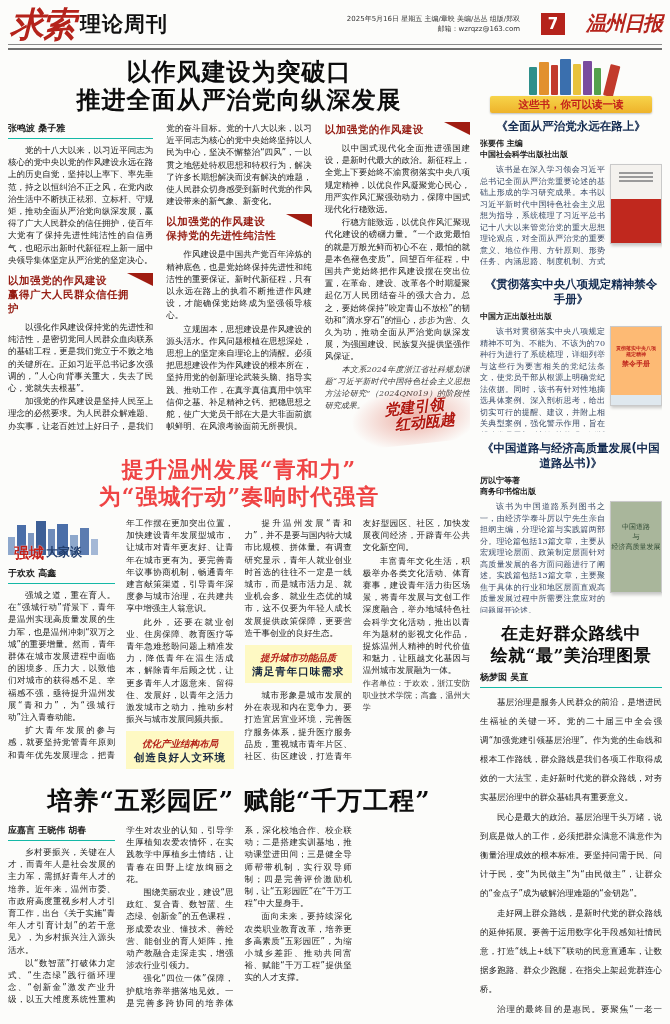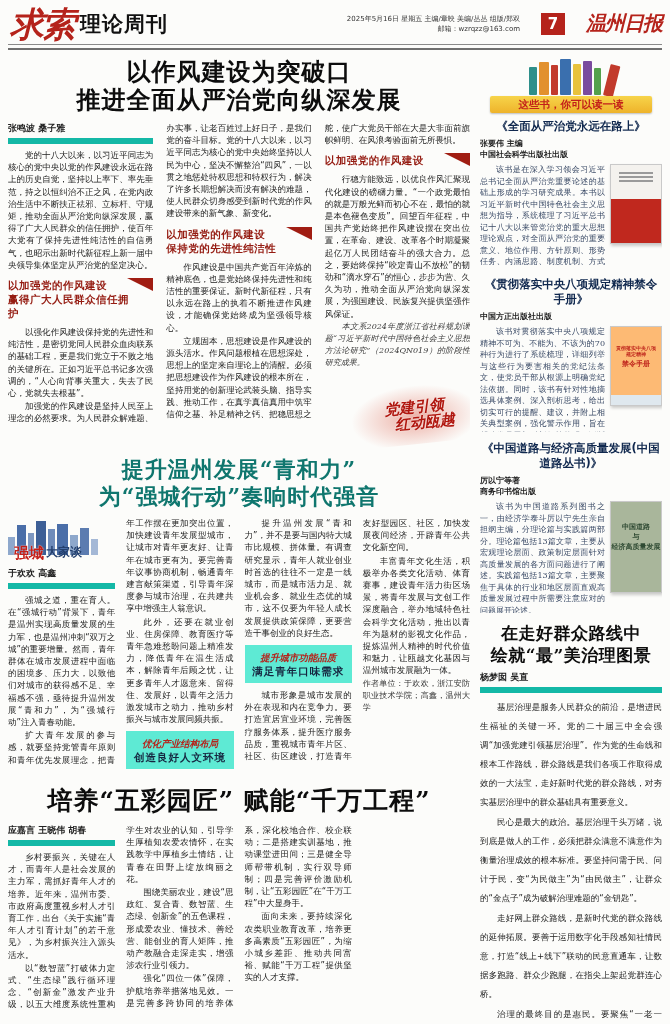--- a/index.html
+++ b/index.html
@@ -16,42 +16,42 @@
   .mh-info { text-align:right; font-size:7px; color:#333; line-height:10px; }
   .mh-pagebox { width:24px; height:22px; background:#b5231b; color:#fff; font-weight:bold; font-size:15px; display:flex; align-items:center; justify-content:center; }
   .mh-paper { font-family:"DejaVu Serif",serif; font-style:italic; font-weight:bold; font-size:20px; color:#b5231b; letter-spacing:-1px;text-align:center; }
   .mh-rule1 { position:absolute; left:0; right:0; top:40px; height:1px; background:#8a8a8a; }
   .mh-rule2 { position:absolute; left:0; right:0; top:44px; height:2px; background:#6f6f6f; }
 
   
   .article1 { position:absolute; left:8px; top:58px; width:462px; height:396px; overflow:hidden; }
   .a1-headline { text-align:center; font-weight:bold; font-size:24px; line-height:28px; color:#0d0d0d; letter-spacing:1px; }
   .cols3 { margin-top:8px; height:312px; column-count:3; column-gap:13px; column-fill:auto; overflow:hidden; }
-  .byline { font-size:9px; font-weight:bold; color:#222; border-bottom:6px solid #14b8a6; padding-bottom:3px; margin-bottom:5px; }
+  .byline { font-size:9px; font-weight:bold; color:#222; border-bottom:1px solid #14b8a6; padding-bottom:3px; margin-bottom:5px; }
   .bodytext p { font-size:8.5px; line-height:12.2px; text-align:justify; text-justify:inter-character; word-break:break-all; text-indent:17px; color:#222; margin-bottom:1px; }
   .flaghead { break-inside:avoid; position:relative; margin:7px 0 6px 0; padding-right:20px; }
   .flaghead .fh1, .flaghead .fh2 { font-size:10.5px; font-weight:bold; color:#951c12; line-height:14px; letter-spacing:0.5px; }
   .flag-tri { position:absolute; right:0; top:0; width:0; height:0; border-top:13px solid #a01d12; border-left:26px solid transparent; }
   .endnote { font-family:"DejaVu Serif",serif; font-style:italic; font-size:8px !important; color:#3a3a3a !important; }
   .authorline { text-align:right; font-family:"DejaVu Serif",serif; font-size:8px !important; color:#333 !important; text-indent:0 !important; }
   .stamp { position:absolute; left:344px; top:328px; width:126px; height:58px; transform:rotate(-6deg); background:radial-gradient(ellipse at 50% 55%, rgba(222,110,92,0.55), rgba(222,110,92,0) 72%); display:flex; flex-direction:column; align-items:center; justify-content:center; pointer-events:none; }
   .stamp span { font-family:"DejaVu Serif",serif; font-style:italic; font-weight:bold; color:#b0160e; font-size:15px; line-height:16px; text-shadow:0 0 2px rgba(255,255,255,.8); }
   .stamp span:last-child { margin-left:18px; }
 
   
   .article2 { position:absolute; left:8px; top:456px; width:462px; height:322px; overflow:hidden; }
-  .a2-headline { text-align:center; font-family:"DejaVu Serif",serif; font-weight:bold; font-size:22px; line-height:27px; color:#0f766e; letter-spacing:1px; }
+  .a2-headline { text-align:center; font-family:"DejaVu Serif",serif; font-weight:bold; font-size:22px; line-height:27px; color:#ef4444; letter-spacing:1px; }
   .cols4 { margin-top:7px; height:255px; column-count:4; column-gap:11px; column-fill:auto; overflow:hidden; }
   .skyline { position:relative; width:100%; height:46px; margin-bottom:4px; break-inside:avoid; }
   .skyline .bars { position:absolute; left:0; right:0; bottom:8px; display:flex; align-items:flex-end; gap:2px; }
   .skyline .bars i { display:block; }
   .badge-txt { position:absolute; left:6px; bottom:0; display:flex; align-items:flex-end; gap:2px; }
   .badge-strong { font-weight:bold; font-size:15px; color:#c3201a; text-shadow:0 0 1px #fff; }
   .badge-small { font-weight:bold; font-size:12px; color:#24406e; padding-bottom:2px; }
-  .bluebox { break-inside:avoid; background:#5eead4; text-align:center; padding:6px 3px 5px 3px; margin:6px 0; }
+  .bluebox { break-inside:avoid; background:#fef9c3; text-align:center; padding:6px 3px 5px 3px; margin:6px 0; }
   .bluebox .bb1 { font-family:"DejaVu Serif",serif; font-style:italic; font-weight:bold; font-size:9.5px; color:#b5231b; line-height:13px; }
   .bluebox .bb2 { font-weight:bold; font-size:10.5px; color:#15253f; line-height:14px; letter-spacing:1px; }
 
   
   .article4 { position:absolute; left:8px; top:786px; width:462px; height:238px; overflow:hidden; }
   .a4-headline { text-align:center; font-family:"DejaVu Serif",serif; font-weight:bold; font-size:25px; line-height:30px; color:#0d0d0d; letter-spacing:1px; }
   .cols4b { margin-top:8px; height:188px; column-count:4; column-gap:11px; column-fill:auto; overflow:hidden; }
 
   
   .rightcol { position:absolute; left:480px; top:58px; width:182px; height:962px; overflow:hidden; }
@@ -66,21 +66,21 @@
   .cover { flex:0 0 52px; border:1px solid #c9c9c9; box-shadow:1px 2px 3px rgba(0,0,0,.2); overflow:hidden; position:relative; background:#fff; }
   .cover1 { height:80px; }
   .cover1 .c-top { height:34px; background:#f4f2ee; padding-top:5px; }
   .cover1 .c-top i { display:block; height:2px; background:#9a9a9a; margin:2px 8px; }
   .cover1 .c-red { height:46px; background:#c0281e; }
   .cover2 { height:80px; background:#fdba74; }
   .cover2 .c-t1 { margin:18px 4px 2px 4px; font-size:5px; color:#c0281e; text-align:center; font-weight:bold; line-height:6px; }
   .cover2 .c-t2 { font-size:7px; color:#c0281e; text-align:center; font-weight:bold; }
   .cover2 .c-band { position:absolute; bottom:0; left:0; right:0; height:10px; background:#dfe8ee; }
   .cover3 { height:92px; background:#a9b69b; }
-  .cover3 .c-g { margin-top:20px; text-align:center; font-size:7px; font-weight:bold; color:#2f4a33; line-height:10px; }
+  .cover3 .c-g { margin-top:20px; text-align:center; font-size:7px; font-weight:normal; color:#2f4a33; line-height:10px; }
   .r-art-headline { text-align:center; font-family:"DejaVu Serif",serif; font-weight:bold; font-size:17px; line-height:22px; color:#0d0d0d; margin-top:4px; letter-spacing:0.5px; }
   .r-art-body { margin-top:5px; overflow:hidden; }
   .r-art-body p { font-size:8.5px; line-height:19px; text-align:justify; word-break:break-all; text-indent:17px; color:#222; margin-bottom:1px; }
 </style>
 </head>
 <body>
 
 <div class="page">
 
   <div class="masthead">
@@ -119,20 +119,21 @@
         <div class="fh1">以加强党的作风建设</div>
         <div class="fh2">保持党的先进性纯洁性</div>
         <span class="flag-tri"></span>
       </div>
       <p>作风建设是中国共产党百年淬炼的精神底色，也是党始终保持先进性和纯洁性的重要保证。新时代新征程，只有以永远在路上的执着不断推进作风建设，才能确保党始终成为坚强领导核心。</p>
       <p>立规固本，思想建设是作风建设的源头活水。作风问题根植在思想深处，思想上的坚定来自理论上的清醒。必须把思想建设作为作风建设的根本所在，坚持用党的创新理论武装头脑、指导实践、推动工作，在真学真信真用中筑牢信仰之基、补足精神之钙、把稳思想之舵，使广大党员干部在大是大非面前旗帜鲜明、在风浪考验面前无所畏惧。</p>
       <div class="flaghead">
         <div class="fh1">以加强党的作风建设</div>
         <span class="flag-tri"></span>
       </div>
+      <p>以中国式现代化全面推进强国建设，是新时代最大的政治。新征程上，全党上下要始终不渝贯彻落实中央八项规定精神，以优良作风凝聚党心民心，用严实作风汇聚强劲动力，保障中国式现代化行稳致远。</p>
       <p>行稳方能致远，以优良作风汇聚现代化建设的磅礴力量。“一个政党最怕的就是万般光鲜而初心不在，最怕的就是本色褪色变质”。回望百年征程，中国共产党始终把作风建设摆在突出位置，在革命、建设、改革各个时期凝聚起亿万人民团结奋斗的强大合力。总之，要始终保持“咬定青山不放松”的韧劲和“滴水穿石”的恒心，步步为营、久久为功，推动全面从严治党向纵深发展，为强国建设、民族复兴提供坚强作风保证。</p>
       <p class="endnote">本文系2024年度浙江省社科规划课题“习近平新时代中国特色社会主义思想方法论研究”（2024QN019）的阶段性研究成果。</p>
 
     </div>
     <div class="stamp">
       <span>党建引领</span>
       <span>红动瓯越</span>
     </div>
   </div>
 

